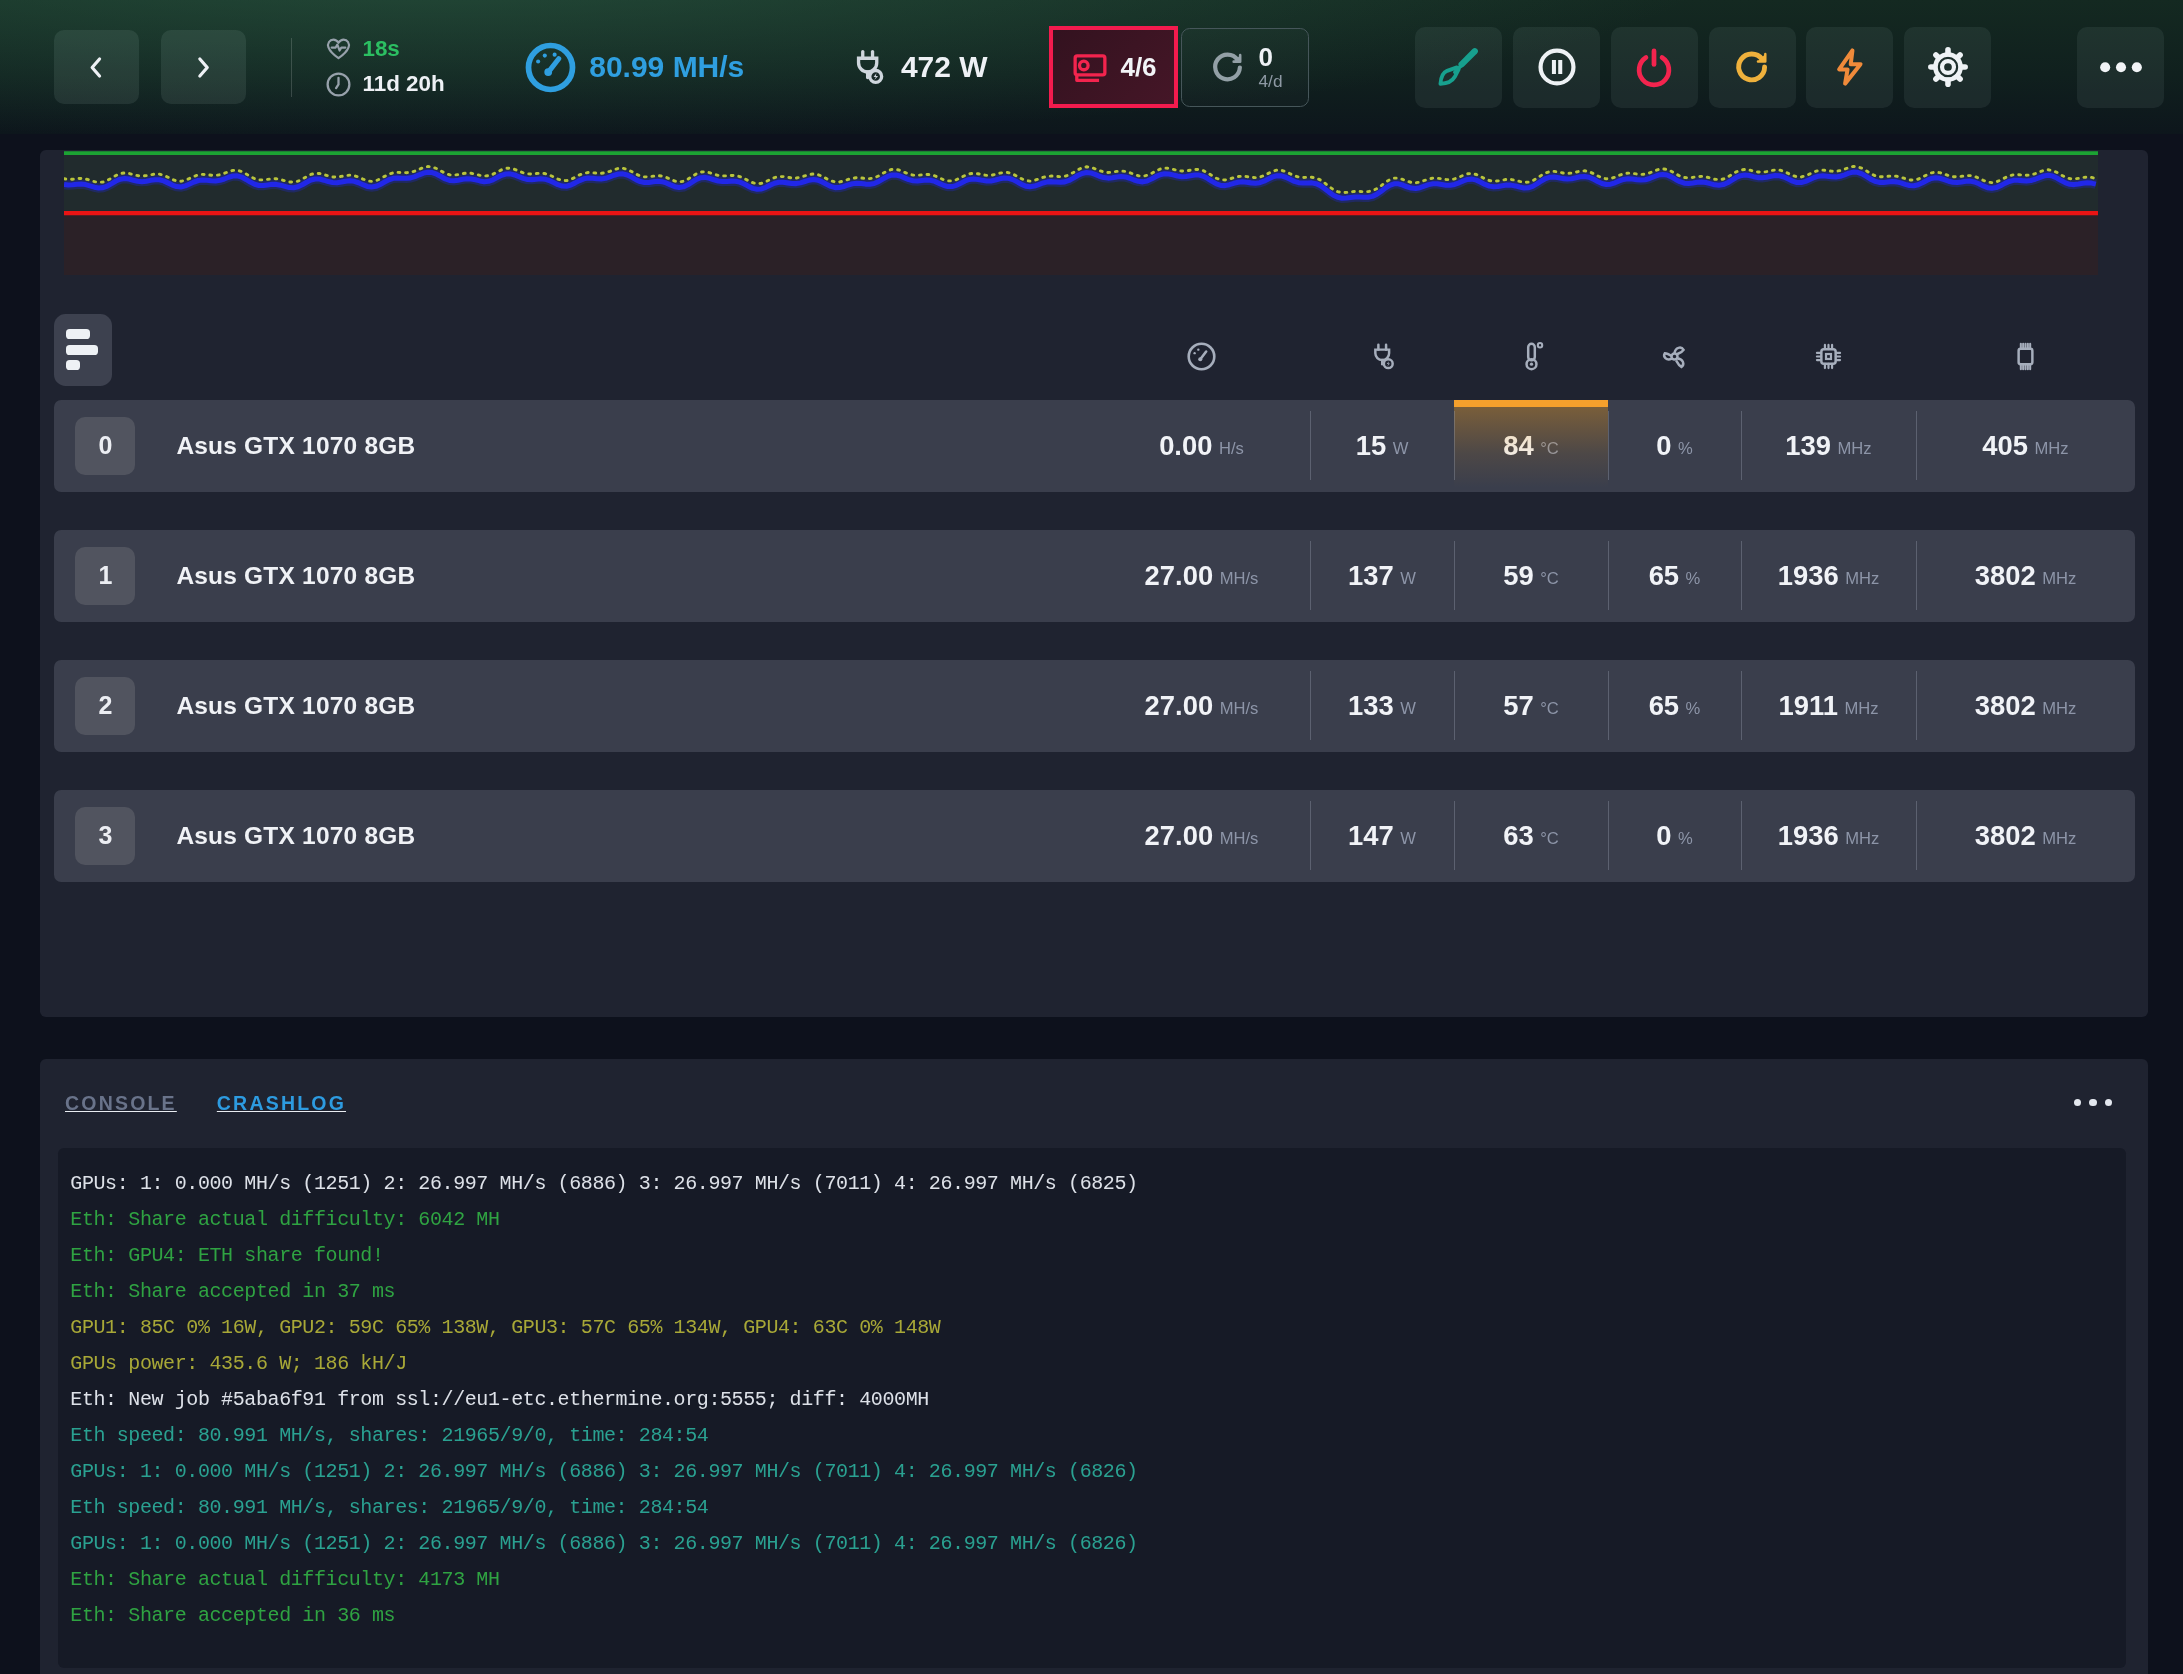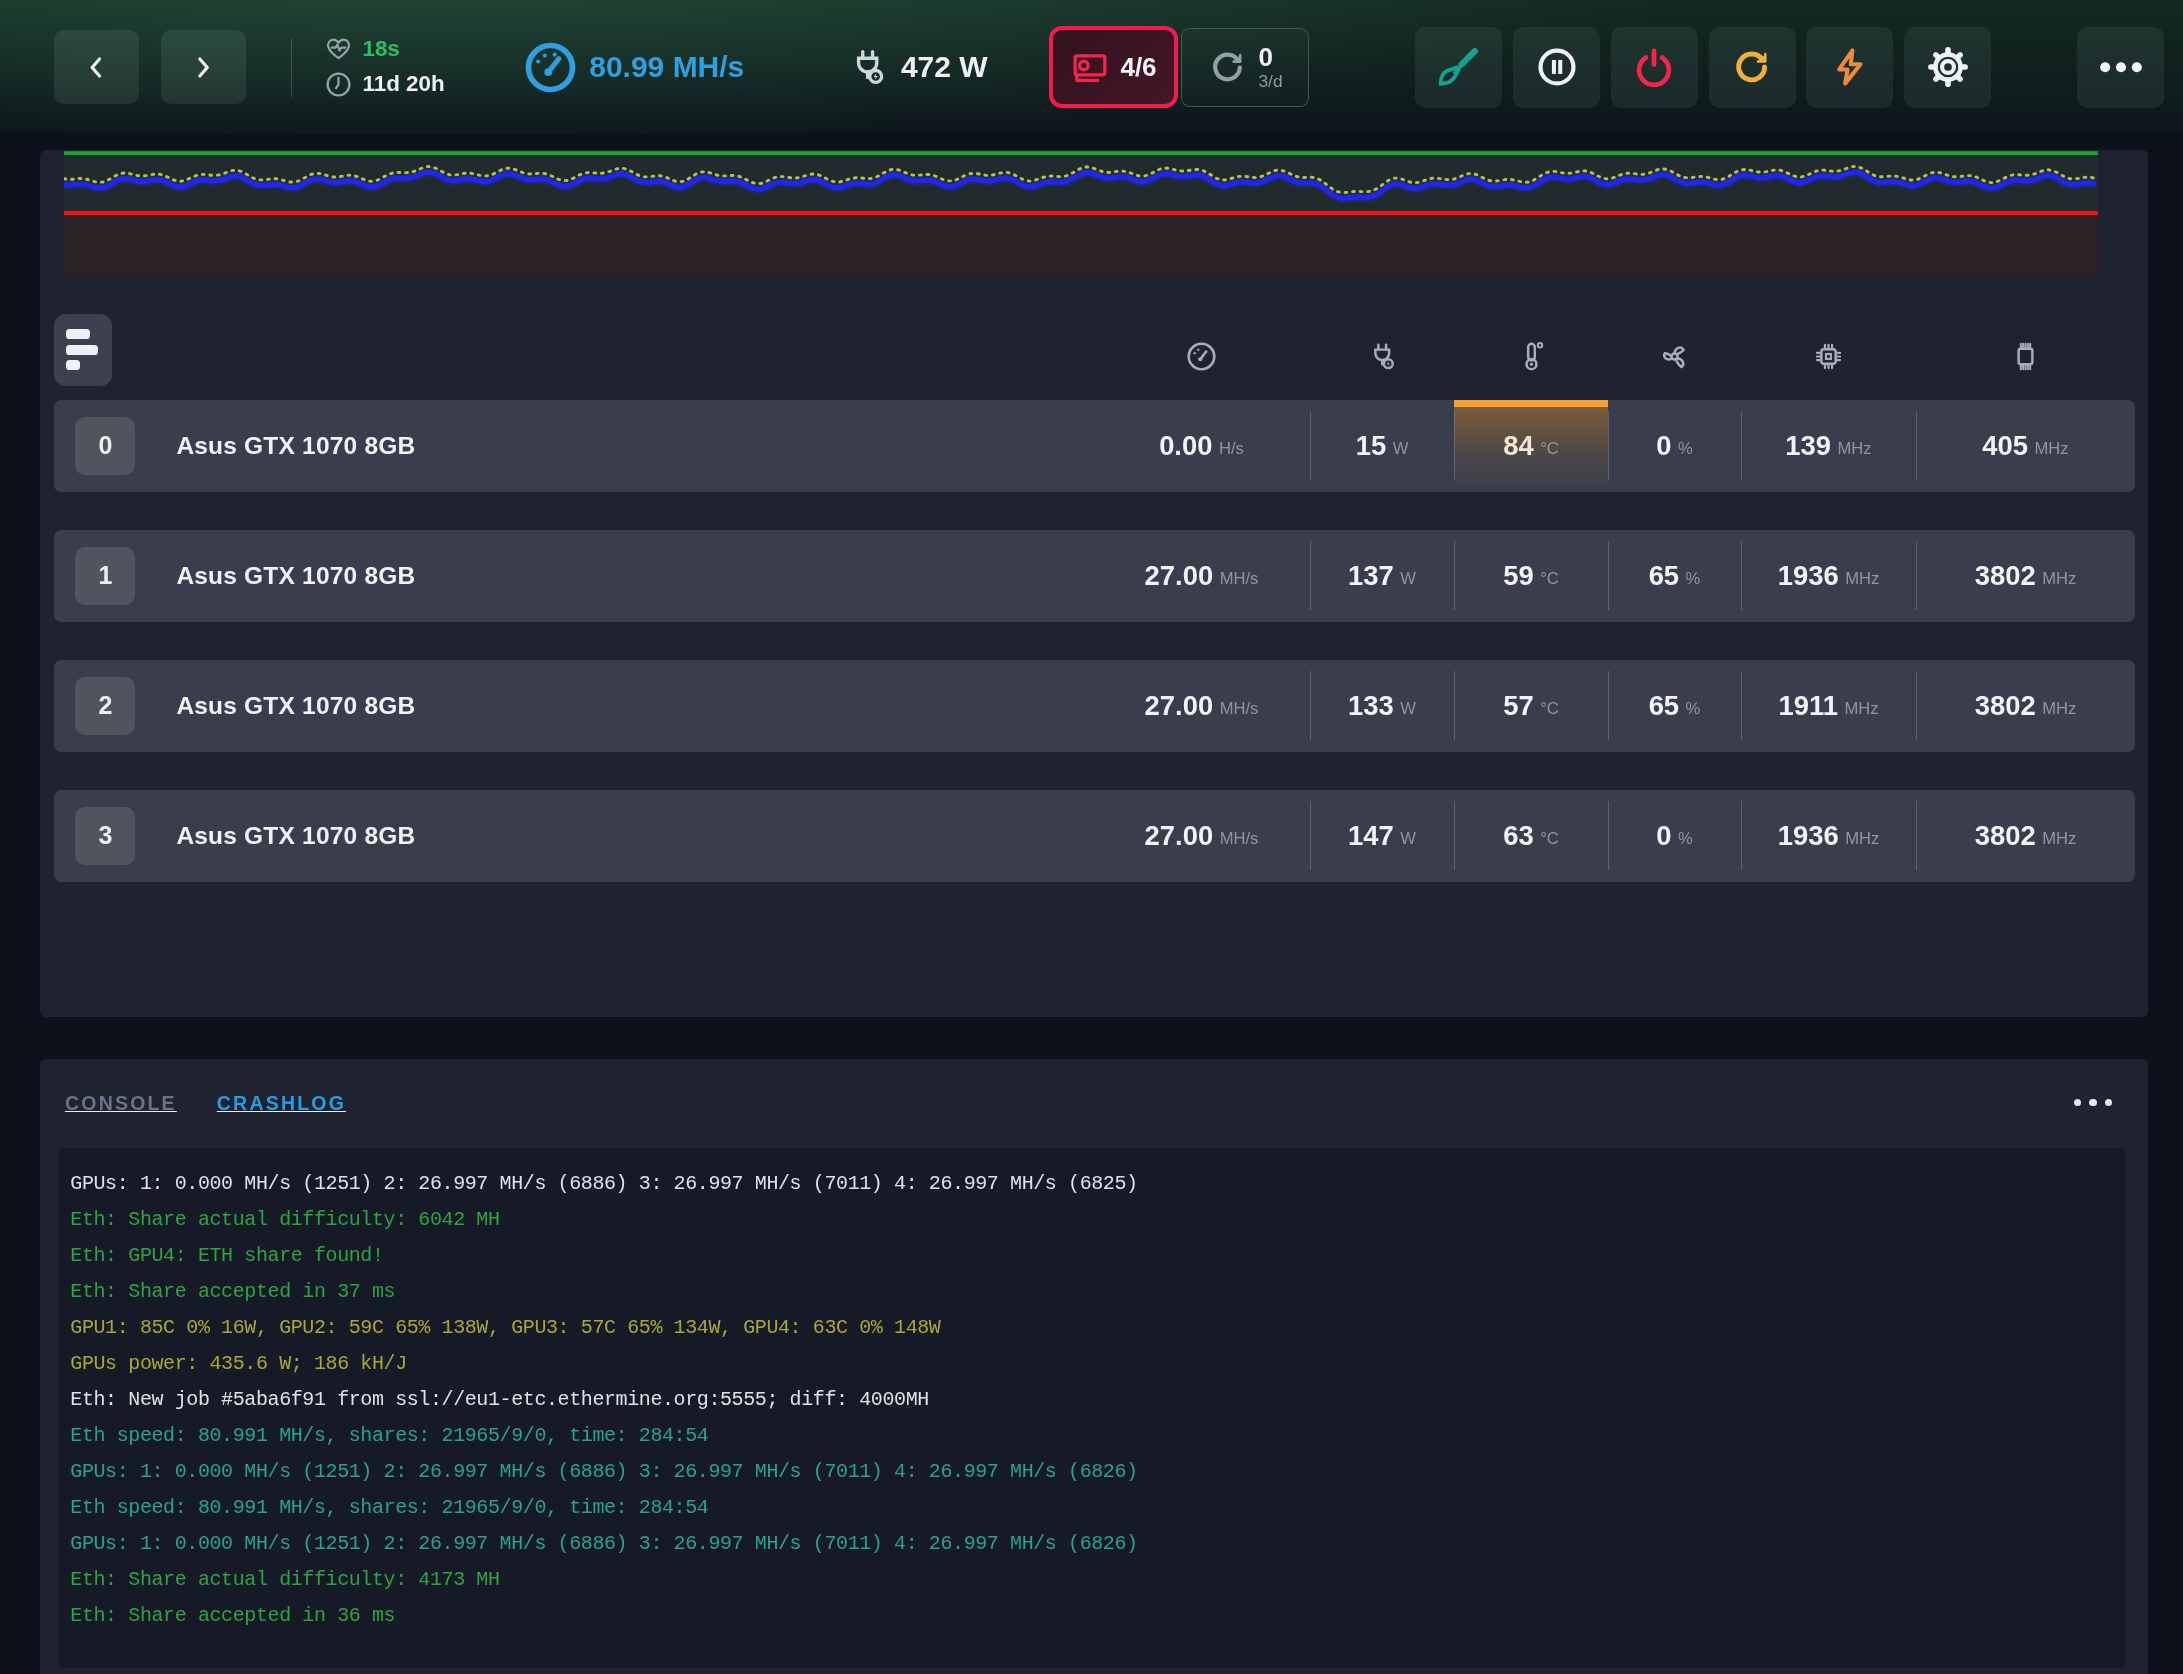--- a/index.html
+++ b/index.html
@@ -30,21 +30,21 @@
   .stat-line .val-green{ color:#2cbf62; }
   .stat-line .val-white{ color:#eef1f5; }
   .metric{ display:flex; align-items:center; gap:11.6px; }
   .metric .big{ font-size:30px; font-weight:700; }
   .m-hashrate{ margin-left:78px; color:#2f9fe0;text-align:center; }
   .m-hashrate .big{ color:#2f9fe0; }
   .m-power{ margin-left:103px; }
   .m-power .big{ color:#eef1f5; }
 
   .gpu-box{
-    margin-left:61px; width:129px; height:82px; border-radius:13px;
+    margin-left:61px; width:129px; height:82px; border-radius:0;
     border:4.3px solid #f31b4e; background:linear-gradient(135deg,#33121f,#451627);
     display:flex; align-items:center; justify-content:center; gap:10.8px; cursor:pointer;
   }
   .gpu-box .cnt{ font-size:26px; font-weight:700; color:#f2f4f7; }
   .reboot-box{
     margin-left:3.6px; width:128px; height:79px; border-radius:8.7px;
     border:1.4px solid #46565a; background:rgba(255,255,255,.02);
     display:flex; align-items:center; justify-content:center; gap:11.6px; cursor:pointer;
   }
   .reboot-box .col{ display:flex; flex-direction:column; align-items:flex-start; line-height:1.05; }
@@ -211,21 +211,21 @@
 
   <div class="reboot-box">
     <span>
       <svg width="39" height="39" viewBox="0 0 24 24" fill="none" stroke="#93a0a6" stroke-width="2.6" stroke-linecap="round">
         <path d="M18.2 7.2 A 7.6 7.6 0 1 0 19.6 12"></path>
         <path d="M19.8 4.4 v4 h-4" fill="#93a0a6" stroke-width="1.6" stroke-linejoin="round"></path>
       </svg>
     </span>
     <span class="col">
       <span class="n">0</span>
-      <span class="nd">3/d</span>
+      <span class="nd">4/d</span>
     </span>
   </div>
 
   <div class="actions">
     <button class="act-btn">
       <span>
         <svg width="42" height="42" viewBox="0 0 24 24" fill="none" stroke="#17a08e" stroke-width="2.2" stroke-linecap="round" stroke-linejoin="round">
           <line x1="13.5" y1="10.5" x2="21" y2="3" stroke-width="3.6"></line>
           <line x1="9.6" y1="15" x2="14" y2="10.4" stroke-width="2"></line>
           <path d="M10.8 12.2 L5.2 14.2 C2.6 15.3 1.6 18.6 1.4 21.6 C4.6 21.5 8 20.4 9.6 17.6 L11.8 13.4 Z"></path>

